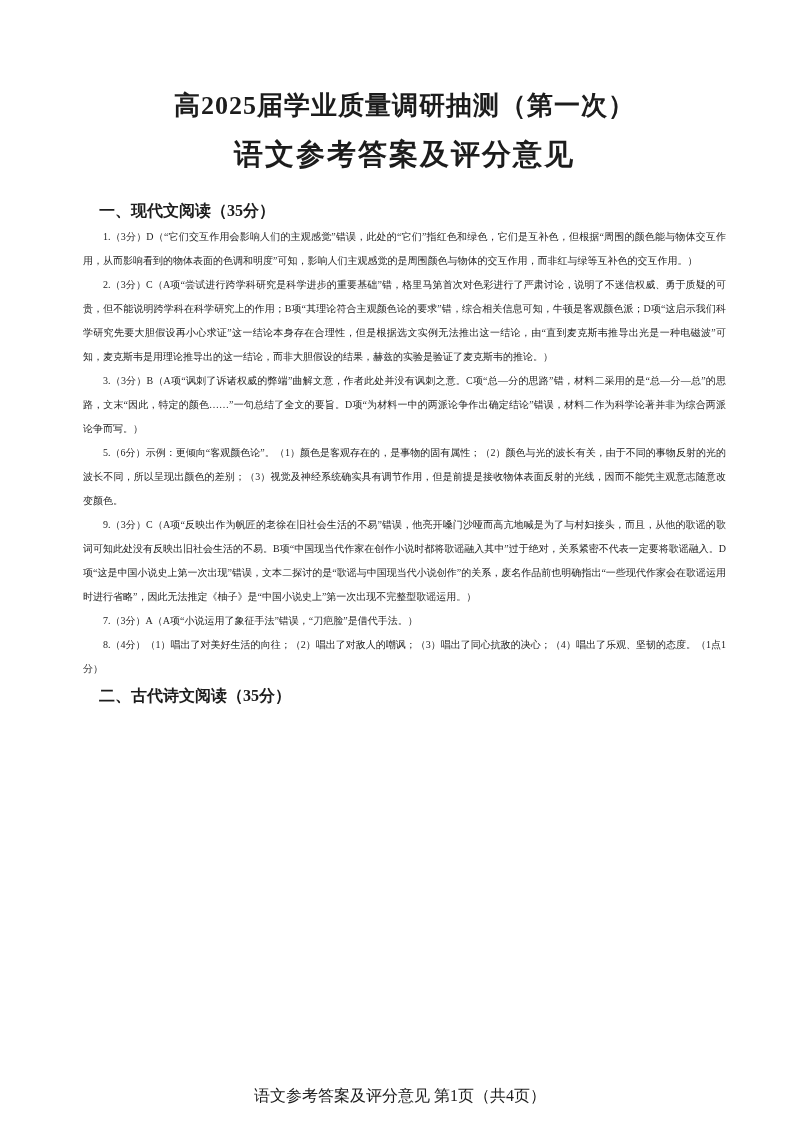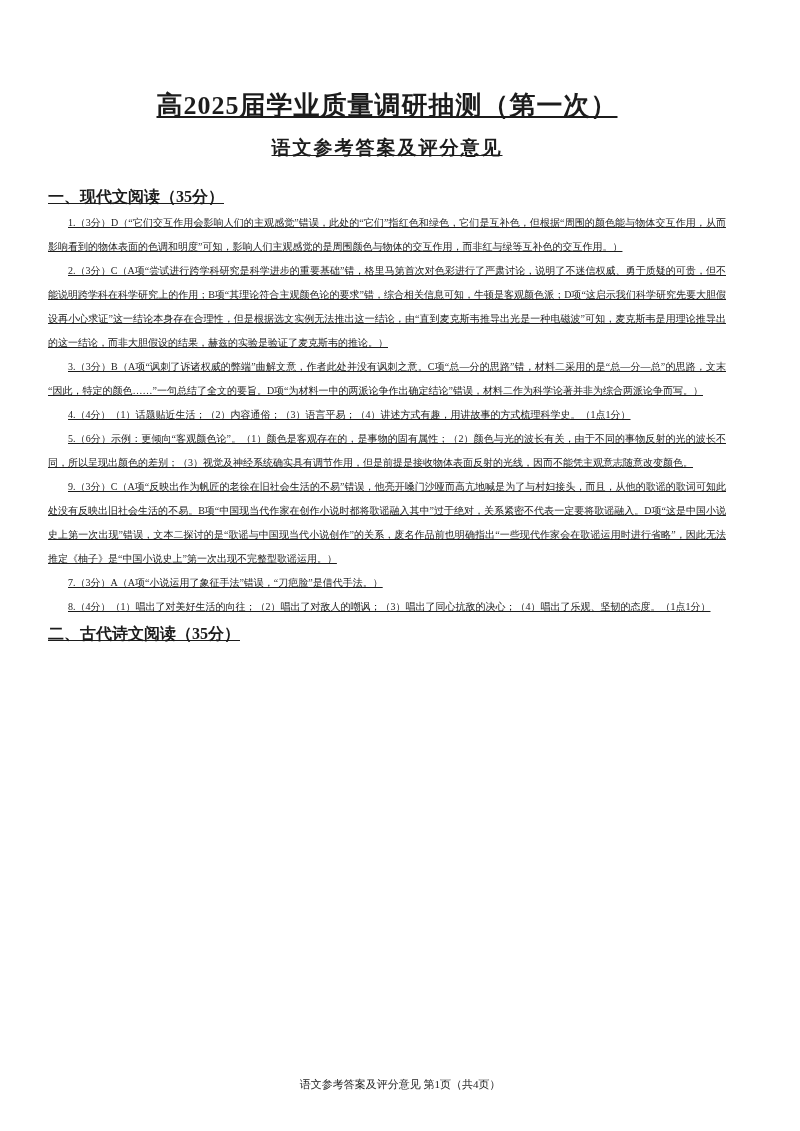--- a/index.html
+++ b/index.html
@@ -7,83 +7,82 @@
     padding: 0;
     background: #e9e9e9;
   }
   .page {
     width: 800px;
     height: 1131px;
     margin: 0 auto;
     background: #ffffff;
     position: relative;
     box-sizing: border-box;
-    padding: 88px 74px 0 48px;
+    padding: 88px 74px 0 83px;
     font-family: "Liberation Serif", "DejaVu Serif", serif;
     color: #1c1c1c;
     overflow: hidden;
-    text-decoration: underline;
   }
   .doc-title {
     font-size: 26px;
     font-weight: 700;
     text-align: center;
     margin: 0 0 12px 0;
     letter-spacing: 1px;
   }
   .doc-subtitle {
-    font-size: 19px;
+    font-size: 29px;
     font-weight: 700;
     text-align: center;
     margin: 0 0 24px 0;
     letter-spacing: 2px;
   }
   .content p.block {
     margin: 0;
     font-size: 10px;
     line-height: 24px;
     text-align: justify;
     word-break: break-all;
   }
   .content p.section {
     font-weight: 700;
     text-indent: 0;
     margin-top: 3px;
     margin-bottom: 2px;
     font-size: 16px;
+    margin-left: 16px;
   }
   .content p.item {
     text-indent: 2em;
   }
   .content p.cont {
     text-indent: 0;
   }
   .footer {
     position: absolute;
     left: 0;
     right: 0;
-    bottom: 39px;
+    bottom: 24px;
     text-align: center;
-    font-size: 11px;
+    font-size: 16px;
     color: #1c1c1c;
   }
 </style>
 </head>
 <body>
 
 <div class="page">
   <h1 class="doc-title">高2025届学业质量调研抽测（第一次）</h1>
   <h2 class="doc-subtitle">语文参考答案及评分意见</h2>
 
   <div class="content" id="content">
       <p class="block section">一、现代文阅读（35分）</p>
       <p class="block item">1.（3分）D（“它们交互作用会影响人们的主观感觉”错误，此处的“它们”指红色和绿色，它们是互补色，但根据“周围的颜色能与物体交互作用，从而影响看到的物体表面的色调和明度”可知，影响人们主观感觉的是周围颜色与物体的交互作用，而非红与绿等互补色的交互作用。）</p>
       <p class="block item">2.（3分）C（A项“尝试进行跨学科研究是科学进步的重要基础”错，格里马第首次对色彩进行了严肃讨论，说明了不迷信权威、勇于质疑的可贵，但不能说明跨学科在科学研究上的作用；B项“其理论符合主观颜色论的要求”错，综合相关信息可知，牛顿是客观颜色派；D项“这启示我们科学研究先要大胆假设再小心求证”这一结论本身存在合理性，但是根据选文实例无法推出这一结论，由“直到麦克斯韦推导出光是一种电磁波”可知，麦克斯韦是用理论推导出的这一结论，而非大胆假设的结果，赫兹的实验是验证了麦克斯韦的推论。）</p>
       <p class="block item">3.（3分）B（A项“讽刺了诉诸权威的弊端”曲解文意，作者此处并没有讽刺之意。C项“总—分的思路”错，材料二采用的是“总—分—总”的思路，文末“因此，特定的颜色……”一句总结了全文的要旨。D项“为材料一中的两派论争作出确定结论”错误，材料二作为科学论著并非为综合两派论争而写。）</p>
-      <p class="block item">4.（4分）（1）话题贴近生活；（2）内容通俗；（3）语言平易；（4）讲述方式有趣，用讲故事的方式梳理科学史。（1点1分）</p>
       <p class="block item">5.（6分）示例：更倾向“客观颜色论”。（1）颜色是客观存在的，是事物的固有属性；（2）颜色与光的波长有关，由于不同的事物反射的光的波长不同，所以呈现出颜色的差别；（3）视觉及神经系统确实具有调节作用，但是前提是接收物体表面反射的光线，因而不能凭主观意志随意改变颜色。</p>
       <p class="block item">9.（3分）C（A项“反映出作为帆匠的老徐在旧社会生活的不易”错误，他亮开嗓门沙哑而高亢地喊是为了与村妇接头，而且，从他的歌谣的歌词可知此处没有反映出旧社会生活的不易。B项“中国现当代作家在创作小说时都将歌谣融入其中”过于绝对，关系紧密不代表一定要将歌谣融入。D项“这是中国小说史上第一次出现”错误，文本二探讨的是“歌谣与中国现当代小说创作”的关系，废名作品前也明确指出“一些现代作家会在歌谣运用时进行省略”，因此无法推定《柚子》是“中国小说史上”第一次出现不完整型歌谣运用。）</p>
       <p class="block item">7.（3分）A（A项“小说运用了象征手法”错误，“刀疤脸”是借代手法。）</p>
       <p class="block item">8.（4分）（1）唱出了对美好生活的向往；（2）唱出了对敌人的嘲讽；（3）唱出了同心抗敌的决心；（4）唱出了乐观、坚韧的态度。（1点1分）</p>
       <p class="block section">二、古代诗文阅读（35分）</p>
     </div>
 
   <div class="footer">
     <span>语文参考答案及评分意见  第1页（共4页）</span>
   </div>

